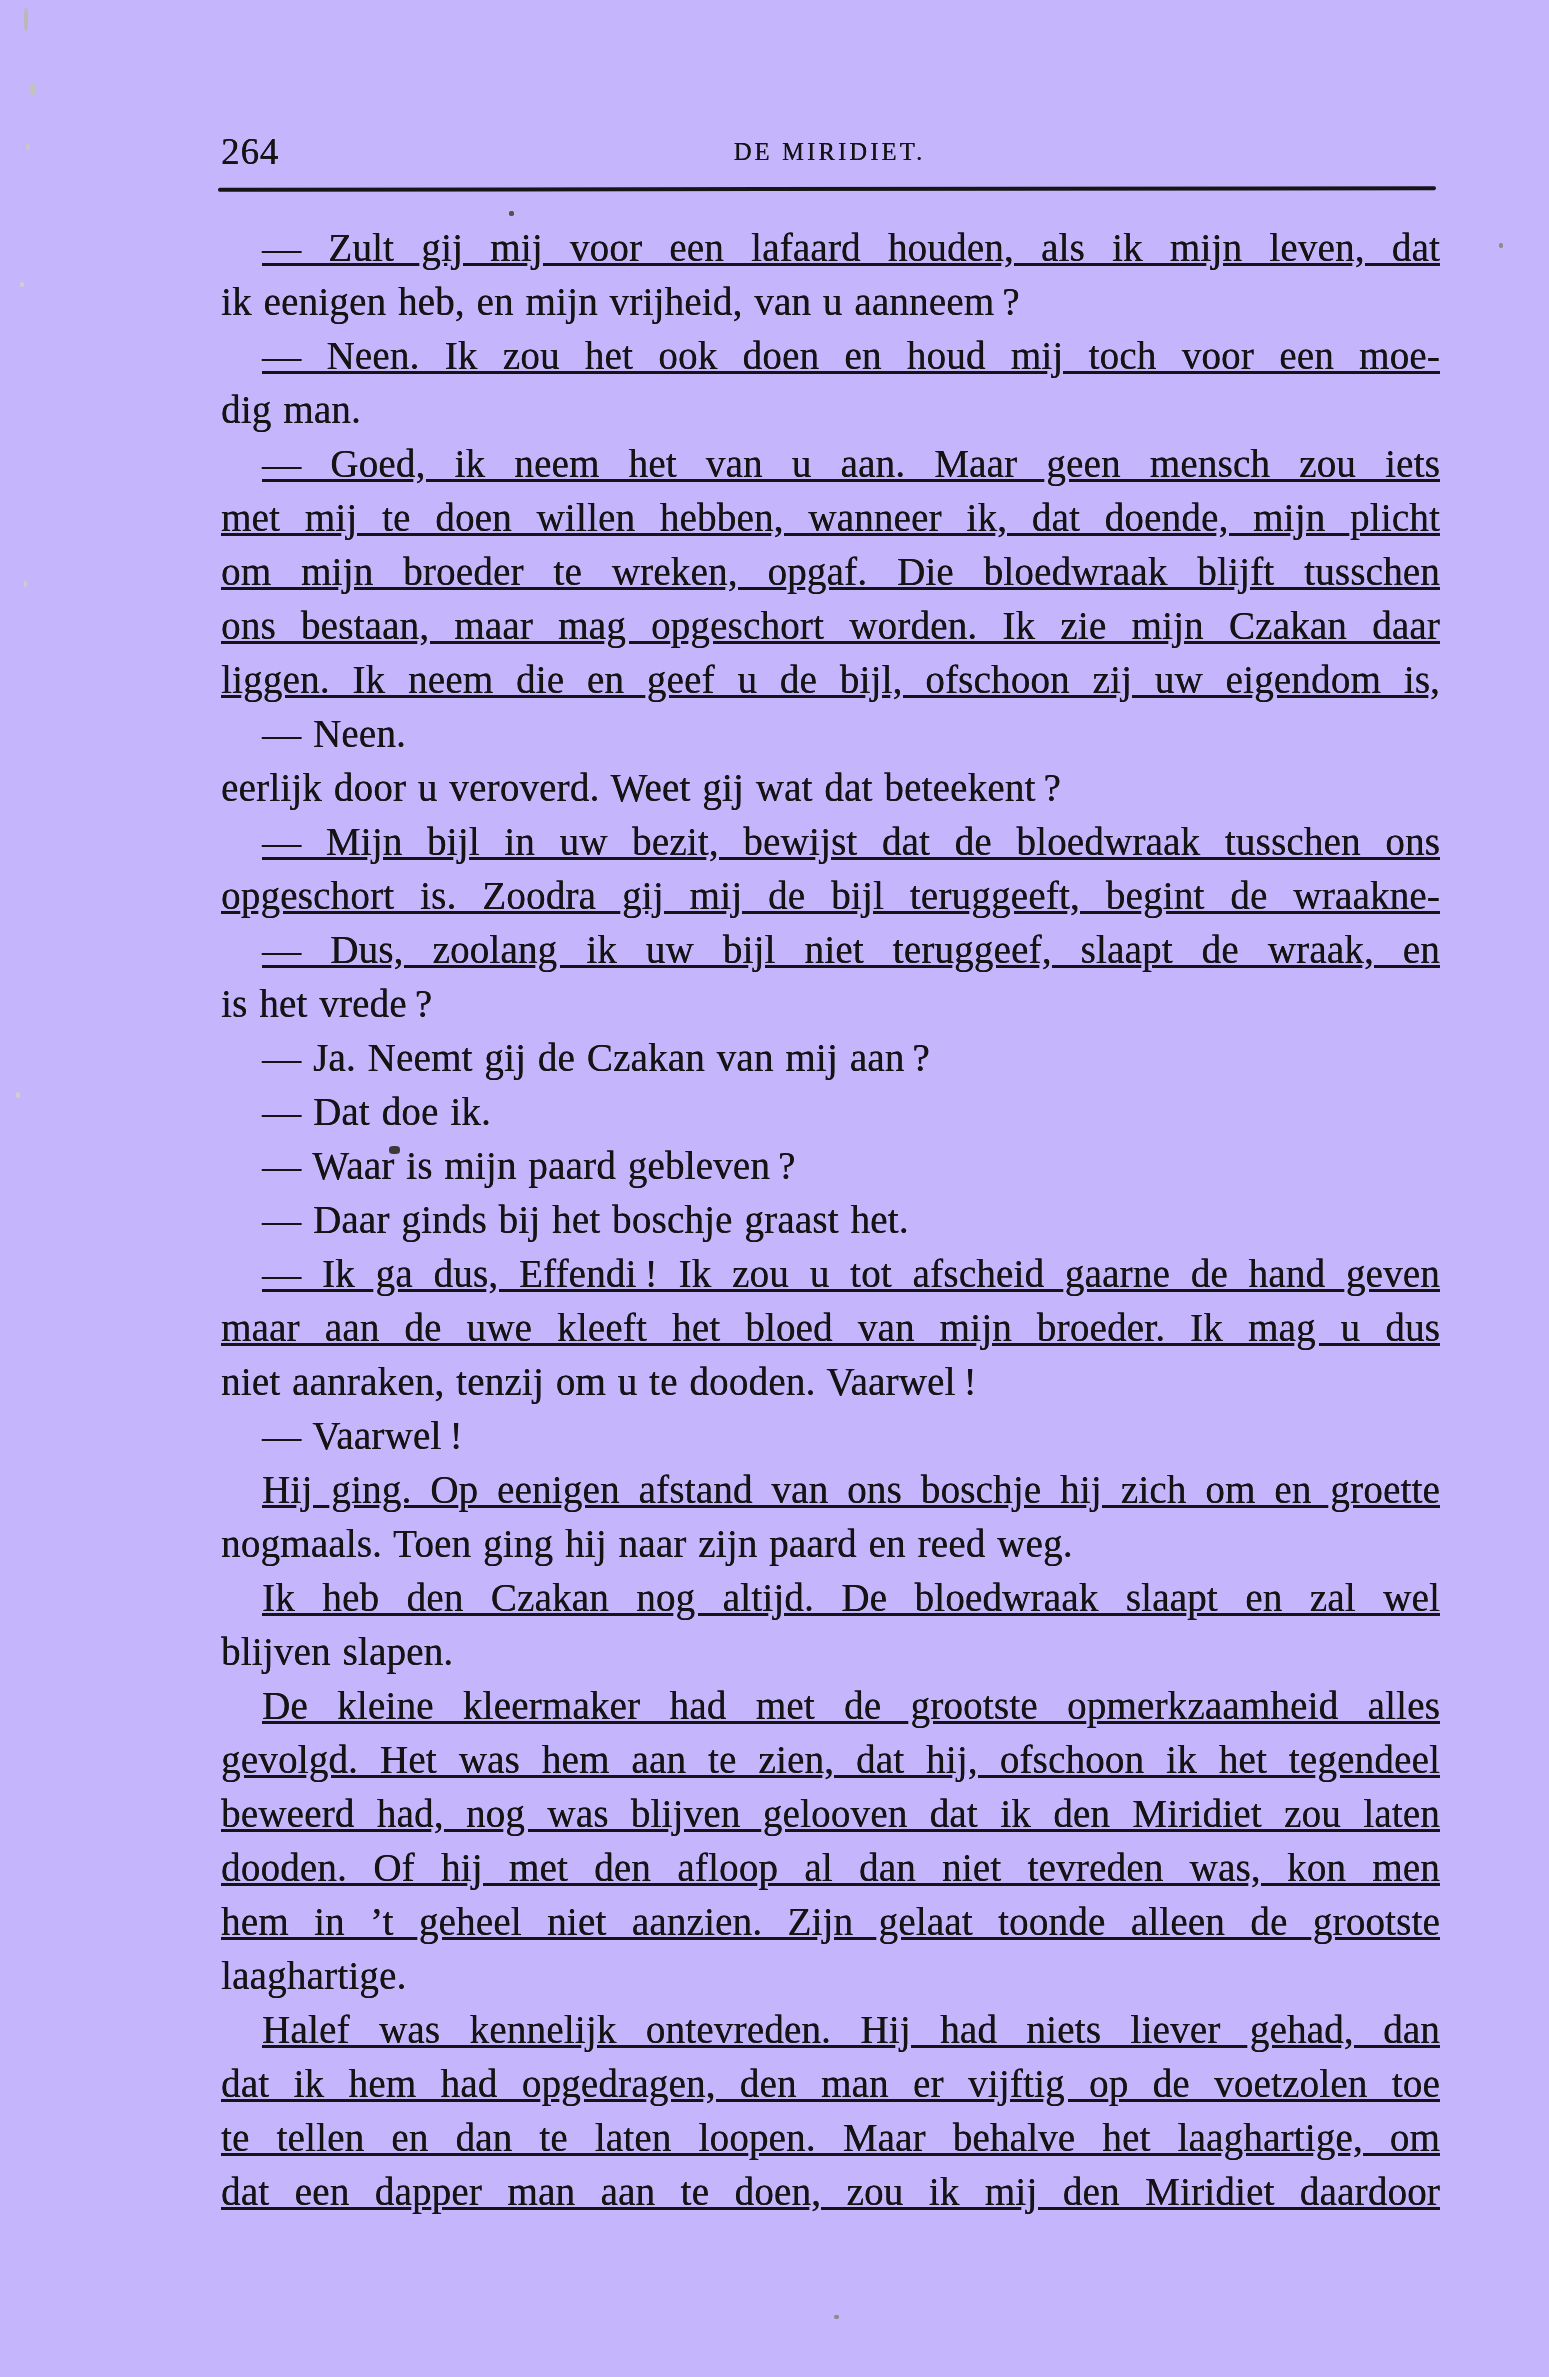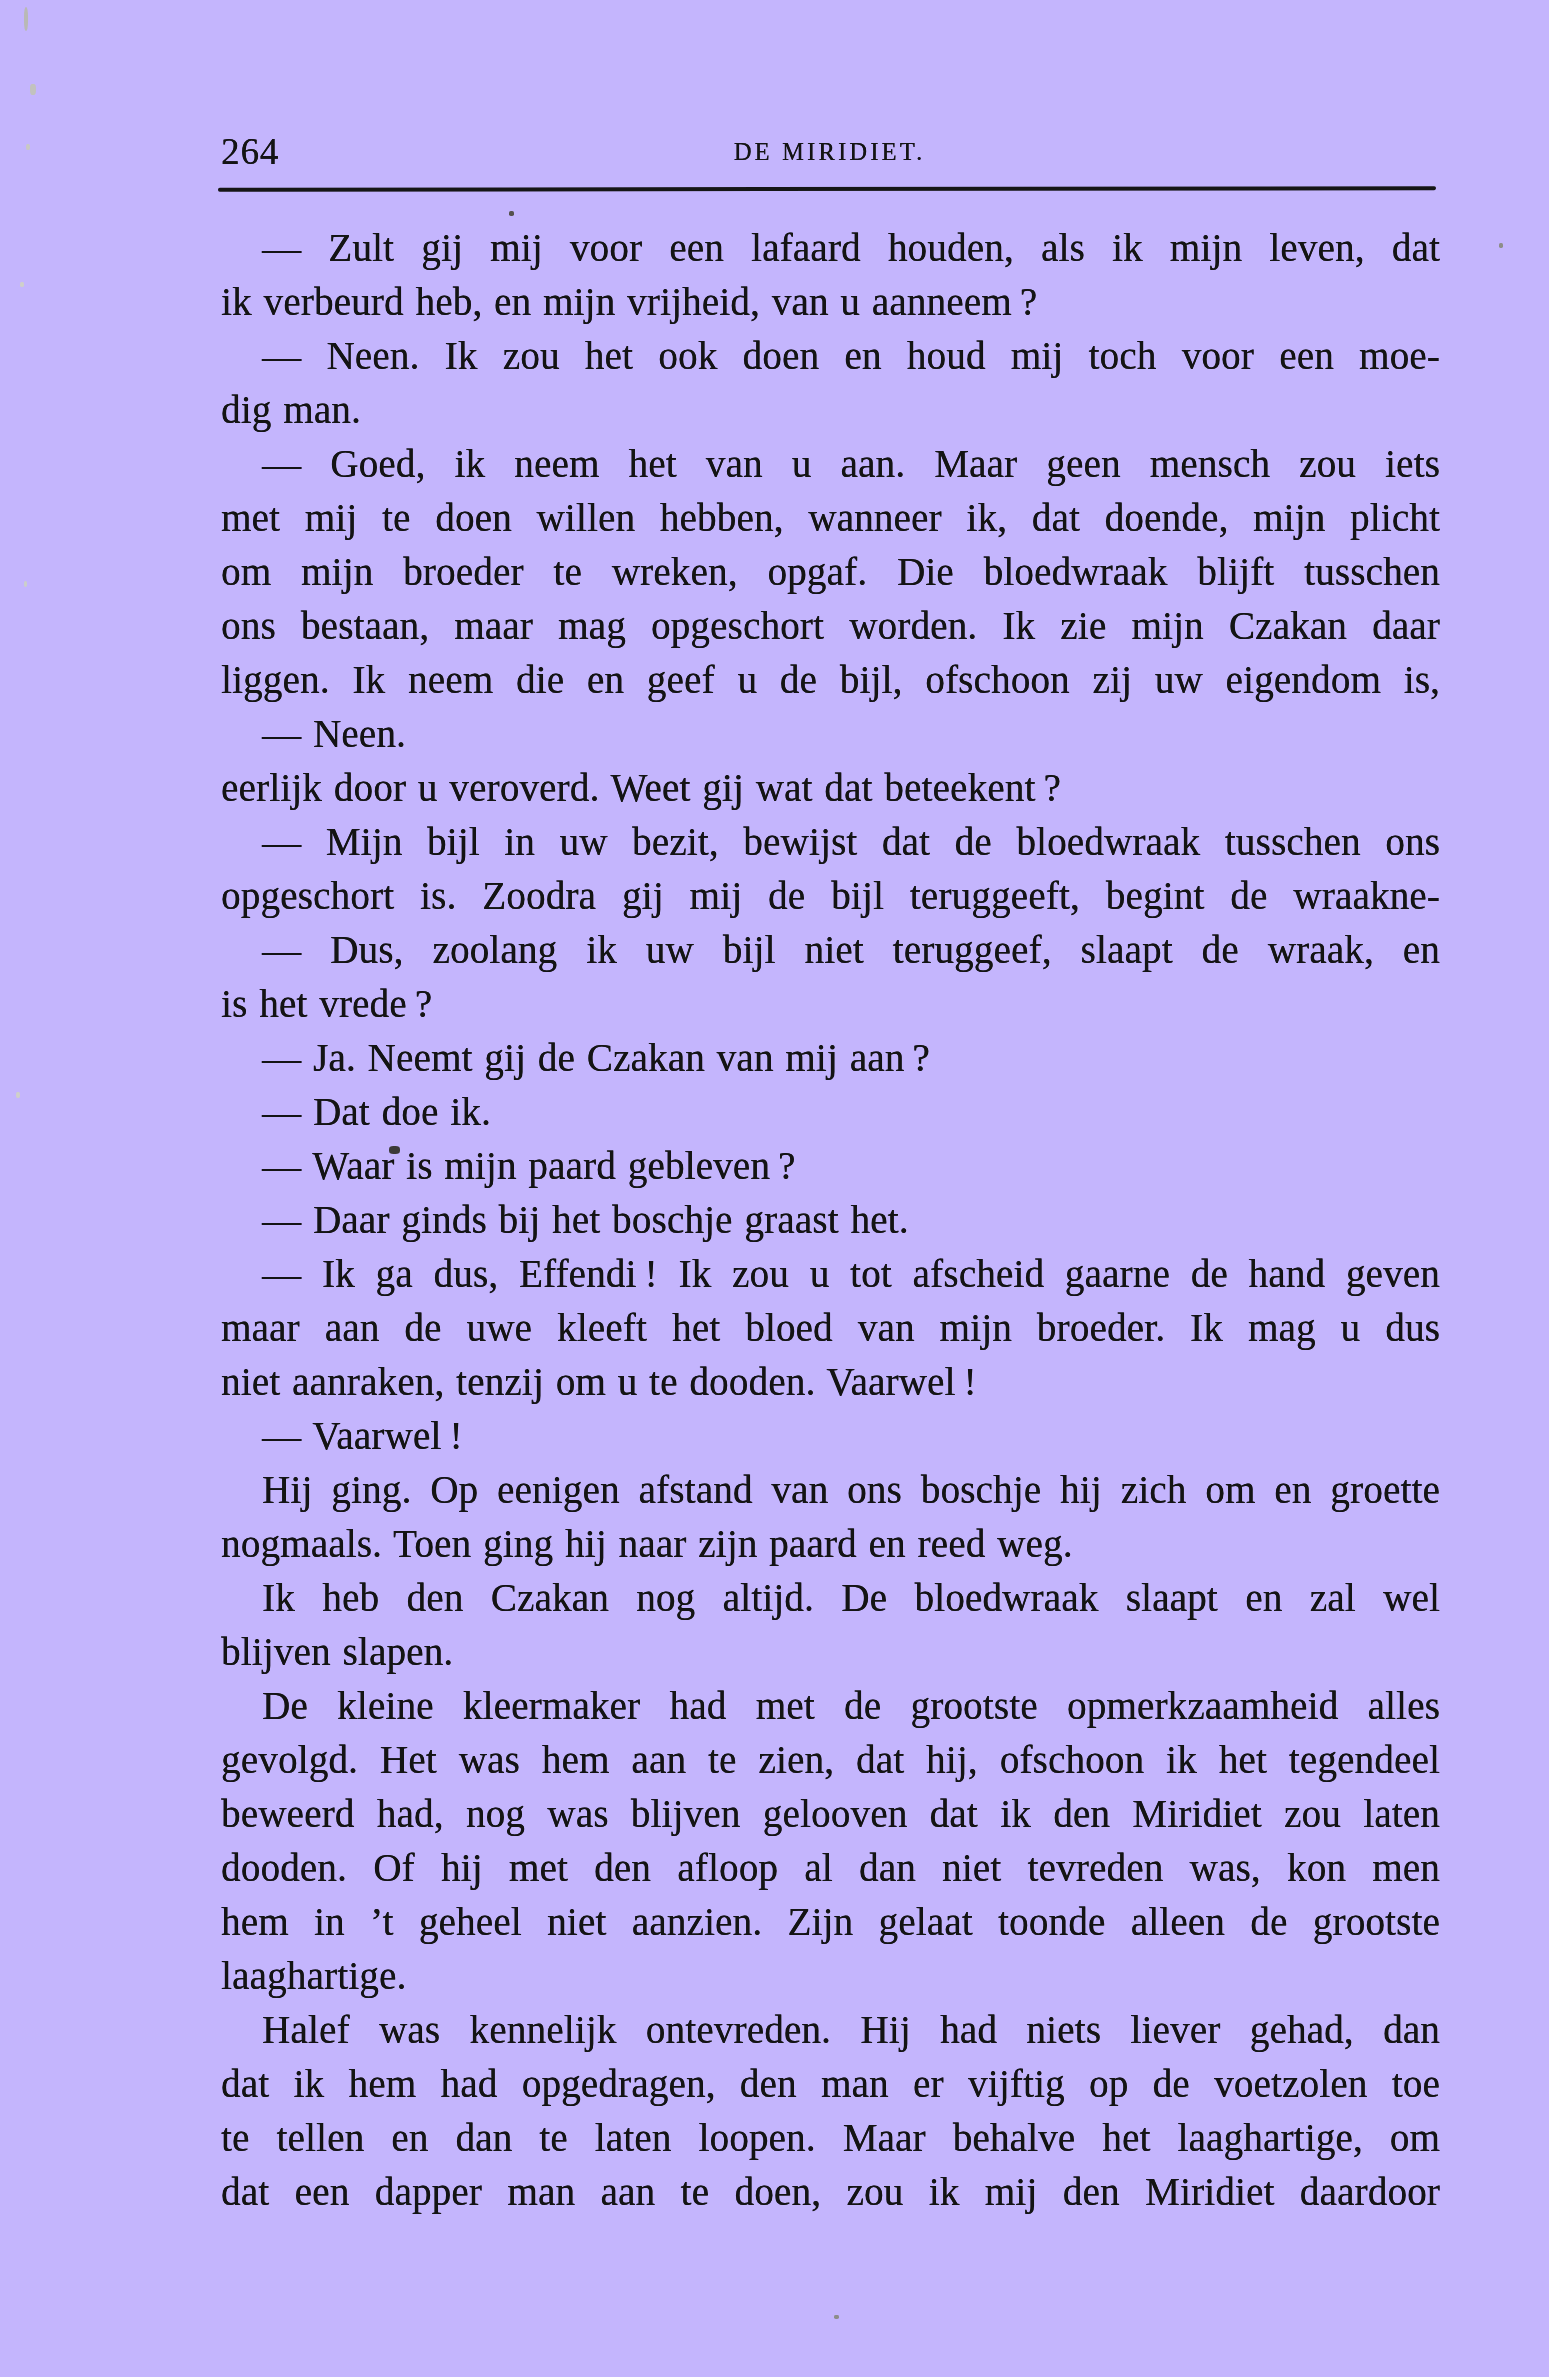--- a/index.html
+++ b/index.html
@@ -70,20 +70,21 @@
     word-spacing: 1.8px;
     white-space: nowrap;
     text-shadow: 0.3px 0 0 currentColor;
   }
   .line.indent { padding-left: 41px; }
   .line.justify {
     white-space: normal;
     text-align: justify;
     text-align-last: justify;
     overflow: hidden;
+    text-decoration: underline;
   }
   
   .speck {
     position: absolute;
     background: #8d8d89;
     border-radius: 40%;
   }
   .s1 { left: 23.6px;  top: 7.3px;    width: 4.5px; height: 23.6px; background:#b9b9b5; }
   .s2 { left: 30px;  top: 84px;   width: 5.5px; height: 11px; background:#c2c2be; }
   .s3 { left: 26px;  top: 144px;  width: 3.6px; height: 6.4px;  background:#c8c8c4; }
@@ -102,21 +103,21 @@
 
   <div class="header-row">
     <span class="page-number">264</span>
     <span class="running-title">DE MIRIDIET.</span>
   </div>
 
   <div class="header-rule"></div>
 
   <div class="body-text">
       <div class="line indent justify">— Zult gij mij voor een lafaard houden, als ik mijn leven, dat</div>
-      <div class="line">ik verbeurd heb, en mijn vrijheid, van u aanneem ?</div>
+      <div class="line">ik eenigen heb, en mijn vrijheid, van u aanneem ?</div>
       <div class="line indent justify">— Neen. Ik zou het ook doen en houd mij toch voor een moe-</div>
       <div class="line">dig man.</div>
       <div class="line indent justify">— Goed, ik neem het van u aan. Maar geen mensch zou iets</div>
       <div class="line justify">met mij te doen willen hebben, wanneer ik, dat doende, mijn plicht</div>
       <div class="line justify">om mijn broeder te wreken, opgaf. Die bloedwraak blijft tusschen</div>
       <div class="line justify">ons bestaan, maar mag opgeschort worden. Ik zie mijn Czakan daar</div>
       <div class="line justify">liggen. Ik neem die en geef u de bijl, ofschoon zij uw eigendom is,</div>
       <div class="line indent">— Neen.</div>
       <div class="line">eerlijk door u veroverd. Weet gij wat dat beteekent ?</div>
       <div class="line indent justify">— Mijn bijl in uw bezit, bewijst dat de bloedwraak tusschen ons</div>

